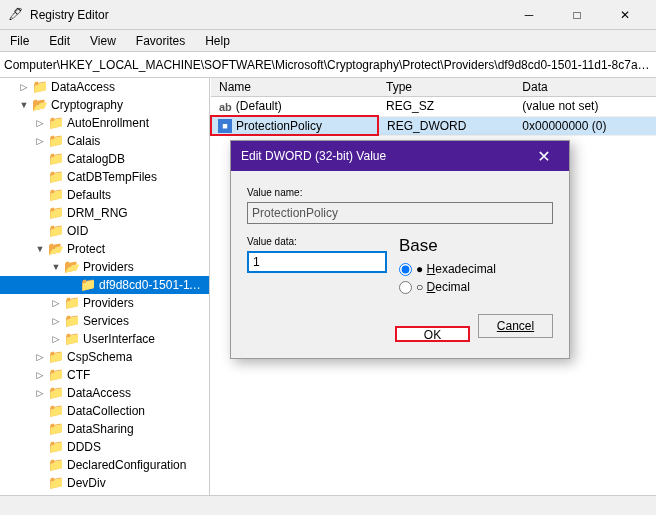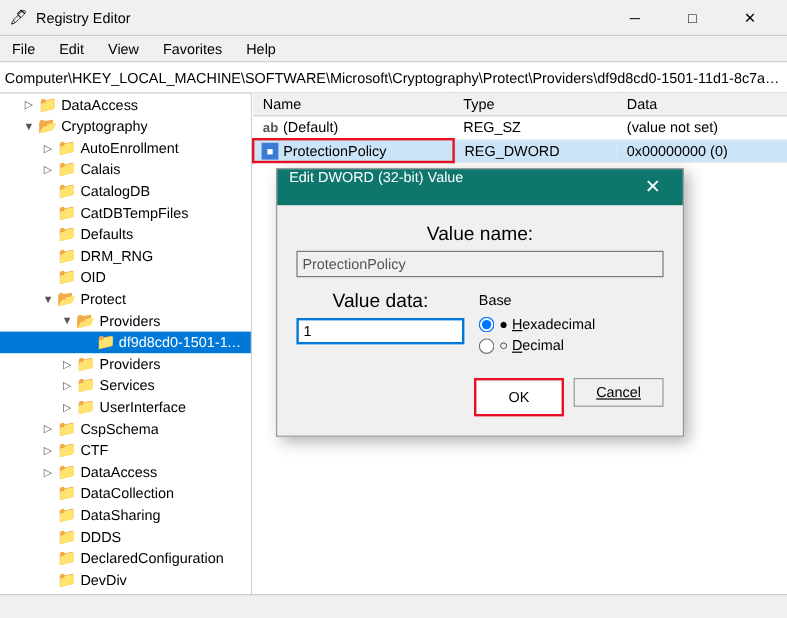--- a/index.html
+++ b/index.html
@@ -154,46 +154,45 @@
     .dialog {
       background: #f0f0f0;
       border: 1px solid #999;
       box-shadow: 4px 4px 12px rgba(0,0,0,0.3);
       width: 340px;
       position: absolute;
       top: 140px;
       left: 230px;
     }
     .dialog-title-bar {
-      background: #0f766e;
+      background: #4c1d95;
       color: white;
       height: 30px;
       display: flex;
-      align-items: flex-start;
+      align-items: center;
       padding: 0 10px;
       font-size: 12px;
       gap: 20px;
     }
     .dialog-title-text { flex: 1; }
     .dialog-close-btn {
       width: 30px; height: 30px;
       background: transparent;
       border: none;
       color: white;
       cursor: pointer;
       font-size: 16px;
       display: flex; align-items: center; justify-content: center;
     }
     .dialog-body {
       padding: 16px;
     }
     .dialog-field-label {
-      font-size: 16px;
+      font-size: 10px;
       margin-bottom: 4px;
-      text-align: center;
     }
     .dialog-input {
       width: 100%;
       height: 22px;
       border: 1px solid #7a7a7a;
       padding: 0 4px;
       font-size: 12px;
       background: #f0f0f0;
       color: #555;
       margin-bottom: 12px;
@@ -207,44 +206,45 @@
       height: 22px;
       border: 2px solid #0078d7;
       padding: 0 4px;
       font-size: 12px;
       background: white;
     }
     .dialog-base-section {
       flex: 1;
     }
     .base-label {
-      font-size: 12px;
+      font-size: 17px;
       margin-bottom: 6px;
     }
     .radio-row {
       display: flex;
       align-items: center;
       gap: 4px;
       margin-bottom: 4px;
       font-size: 12px;
     }
     .radio-row input[type=radio] { margin: 0; }
     .underline { text-decoration: underline; }
     .dialog-buttons {
       display: flex;
       justify-content: flex-end;
       gap: 8px;
       margin-top: 16px;
     }
     .btn-ok {
-      width: 75px; height: 32px;
+      width: 75px; height: 16px;
       background: white;
       border: 2px solid #e81123;
       cursor: pointer;
       font-size: 12px;
+      margin-top: 12px;
     }
     .btn-cancel {
       width: 75px; height: 24px;
       background: #f0f0f0;
       border: 1px solid #999;
       cursor: pointer;
       font-size: 12px;
       text-decoration: underline;
     }
 

